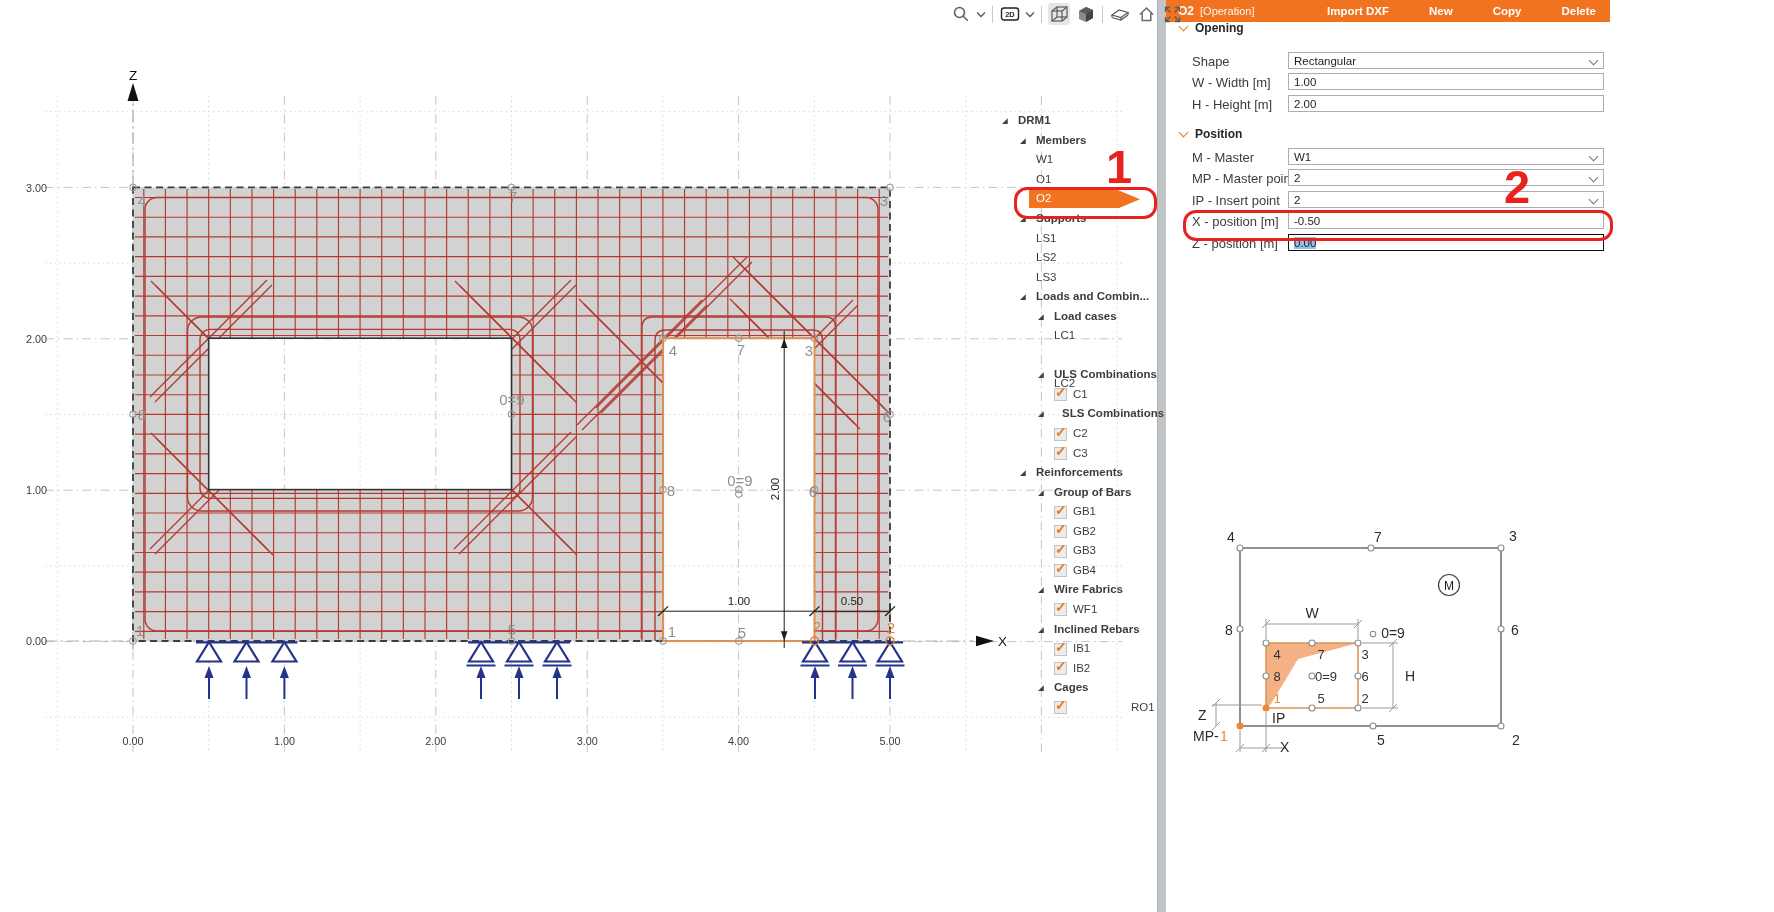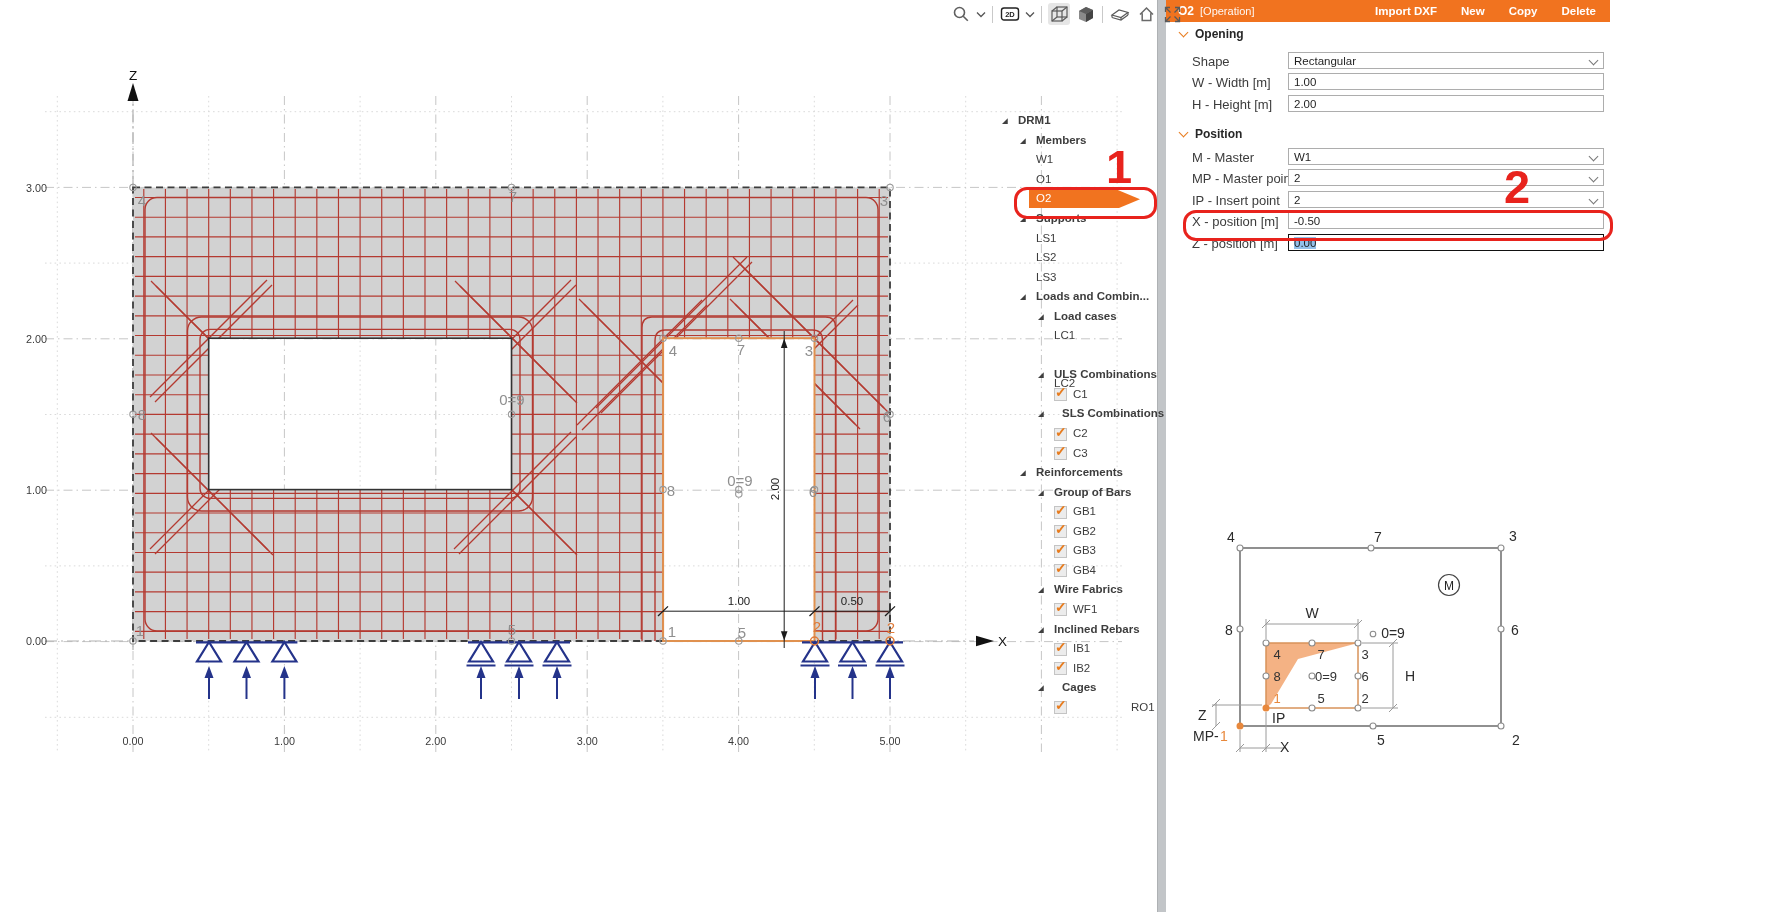--- a/index.html
+++ b/index.html
@@ -25,21 +25,21 @@
   
   .red-rect{position:absolute;border:3.5px solid #e8231d;border-radius:13px;z-index:40;}
   .red-num{position:absolute;color:#e8231d;font-size:47px;font-weight:bold;z-index:41;line-height:1;}
   
   #divider{position:absolute;left:1157px;top:0;width:8px;height:912px;background:#c2c5c8;border-left:1px solid #aeb1b4;border-right:1px solid #aeb1b4;z-index:10;}
   
   #panel{position:absolute;left:1166px;top:0;width:444px;height:912px;background:#fff;z-index:15;}
   #panel-header{position:absolute;left:0;top:0;width:444px;height:22px;background:#f1731f;display:flex;align-items:center;color:#fff;}
   #panel-header .title{font-size:12px;font-weight:bold;margin-left:12px;}
   #panel-header .subtitle{font-size:11px;margin-left:6px;opacity:.95;}
-  #panel-header .btns{margin-left:auto;margin-right:14px;display:flex;gap:24px;padding-left:12px;}
+  #panel-header .btns{margin-left:auto;margin-right:14px;display:flex;gap:40px;padding-left:12px;}
   #panel-header .btns span{font-size:11.5px;font-weight:bold;cursor:default;}
   .sec-head{position:absolute;left:14px;height:16px;display:flex;align-items:center;gap:8px;}
   .sec-head .t{font-size:12px;font-weight:bold;color:#262626;}
   .chev{width:6px;height:6px;border-left:1.6px solid #e87c1e;border-bottom:1.6px solid #e87c1e;transform:rotate(-45deg);margin-top:-3px;}
   .p-row{position:absolute;left:0;width:444px;height:18px;}
   .p-row .lbl{position:absolute;left:26px;top:2px;font-size:13px;color:#3c3c3c;white-space:nowrap;}
   .p-row .ctl{position:absolute;left:122px;top:0;width:316px;height:17px;border:1px solid #adadad;background:#fff;
               font-size:11.5px;color:#1f1f1f;line-height:16px;padding-left:5px;box-sizing:border-box;}
   .p-row .ctl.focus{border:1.5px solid #111;}
   .p-row .ctl .selblue{background:#92c0ea;}
@@ -435,21 +435,21 @@
       <span class="tr-lbl b" style="left: 1054px; top: 619.5px;">Inclined Rebars</span>
       <span class="tr-cbx" style="left: 1054px; top: 642.55px;">
         <span class="ck">✓</span>
       </span>
       <span class="tr-lbl" style="left: 1073px; top: 639.05px;">IB1</span>
       <span class="tr-cbx" style="left: 1054px; top: 662.1px;">
         <span class="ck">✓</span>
       </span>
       <span class="tr-lbl" style="left: 1073px; top: 658.6px;">IB2</span>
       <span class="tr-exp" style="left: 1038px; top: 678.15px;">◢</span>
-      <span class="tr-lbl b" style="left: 1054px; top: 678.15px; margin-left: 8px;">Cages</span>
+      <span class="tr-lbl b" style="left: 1054px; top: 678.15px;">Cages</span>
       <span class="tr-cbx" style="left: 1054px; top: 701.2px;">
         <span class="ck">✓</span>
       </span>
       <span class="tr-lbl" style="left: 1131px; top: 697.7px;">RO1</span>
     </div>
 
   <div class="red-rect" style="left:1014px;top:186.5px;width:137px;height:26px;"></div>
   <div class="red-num" style="left:1106px;top:143px;">1</div>
 </div>
 
@@ -460,21 +460,21 @@
     <span class="title">O2</span>
     <span class="subtitle">[Operation]</span>
     <span class="btns">
       <span>Import DXF</span>
       <span>New</span>
       <span>Copy</span>
       <span>Delete</span>
     </span>
   </div>
   <div id="panel-sections">
-      <div class="sec-head" style="top: 26px;">
+      <div class="sec-head" style="top: 20px;">
         <span class="chev"></span>
         <span class="t">Opening</span>
       </div>
       <div class="p-row" style="top: 51.5px;">
         <span class="lbl">Shape</span>
         <div class="ctl"><span>Rectangular</span><span class="dchev"></span></div>
       </div>
       <div class="p-row" style="top: 73px;">
         <span class="lbl">W - Width [m]</span>
         <div class="ctl"><span>1.00</span></div>

